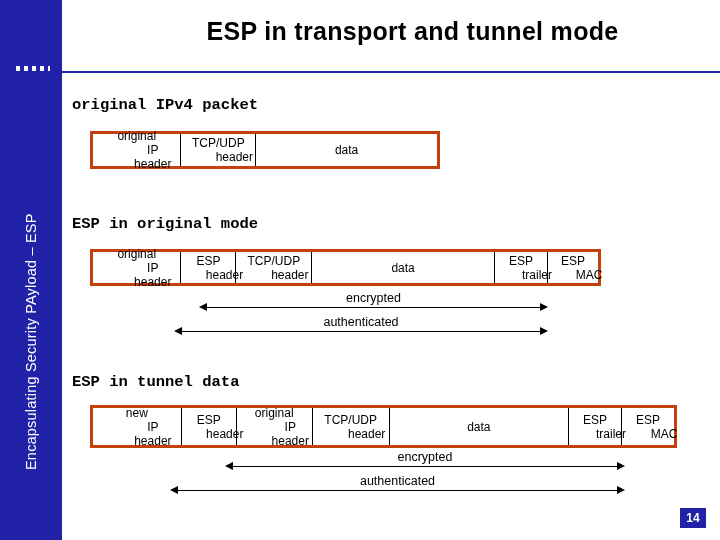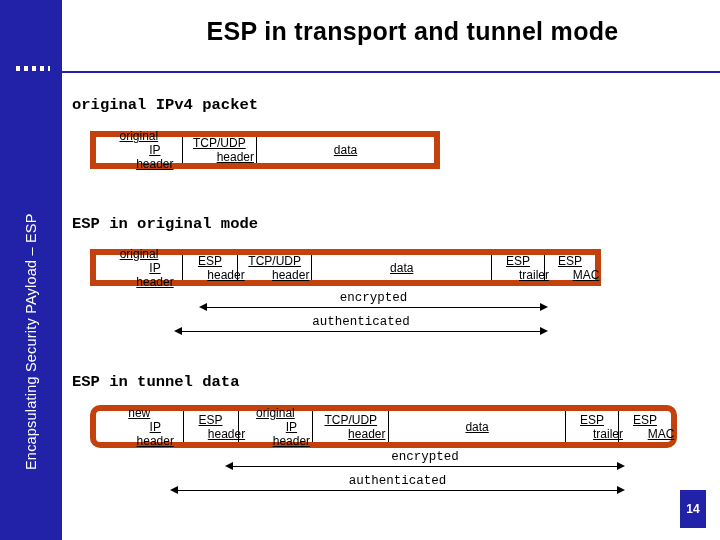--- a/index.html
+++ b/index.html
@@ -82,24 +82,23 @@
     font-family: Liberation Mono, monospace;
   }
   #heading-original { left: 72px; top: 96px; }
   #heading-transport { left: 72px; top: 215px; }
   #heading-tunnel { left: 72px; top: 373px; }
 
   
   .packet-row {
     position: absolute;
     display: flex;
-    border: 6px solid #c2410c;
+    border: 3px solid #c2410c;
     box-sizing: border-box;
     background: #ffffff;
-    text-decoration: underline;
   }
   .field {
     border-right: 1px solid #000000;
     box-sizing: border-box;
     display: flex;
     flex-direction: column;
     align-items: center;
     justify-content: center;
     font-size: 12px;
     line-height: 14px;
@@ -113,21 +112,20 @@
   #packet-original { left: 90px; top: 131px; height: 38px; }
   #packet-transport { left: 90px; top: 249px; height: 37px; }
   #packet-tunnel { left: 90px; top: 405px; height: 43px; }
 
   
   .span-label {
     position: absolute;
     font-size: 12.5px;
     color: #000000;
     text-align: center;
-    font-family: Liberation Mono, monospace;
   }
   .arrow-line {
     position: absolute;
     height: 0;
     border-top: 1.4px solid #000000;
   }
   .arrow-head {
     position: absolute;
     width: 0;
     height: 0;
@@ -140,21 +138,21 @@
   .arrow-head.right {
     border-left: 8px solid #000000;
   }
 
   
   #page-number {
     position: absolute;
     right: 14px;
     bottom: 12px;
     width: 26px;
-    height: 38px;
+    height: 20px;
     background: #2222a8;
     color: #ffffff;
     font-size: 12px;
     font-weight: bold;
     display: flex;
     align-items: center;
     justify-content: center;
     margin-top: 20px;
   }
 </style>
@@ -205,21 +203,21 @@
       <span class="l1">ESP</span>
       <span class="l2">trailer</span>
     </div>
     <div class="field" style="width: 50px;">
       <span class="l1">ESP</span>
       <span class="l2">MAC</span>
     </div>
   </div>
 
 <div class="section-heading" id="heading-tunnel">ESP in tunnel data</div>
-<div class="packet-row" id="packet-tunnel" style="width: 587px; border-radius: 10px;">
+<div class="packet-row" id="packet-tunnel" style="width: 587px;">
     <div class="field" style="width: 90px;">
       <span class="l1">new</span>
       <span class="l2">IP header</span>
     </div>
     <div class="field" style="width: 55px;">
       <span class="l1">ESP</span>
       <span class="l2">header</span>
     </div>
     <div class="field" style="width: 77px;">
       <span class="l1">original</span>

